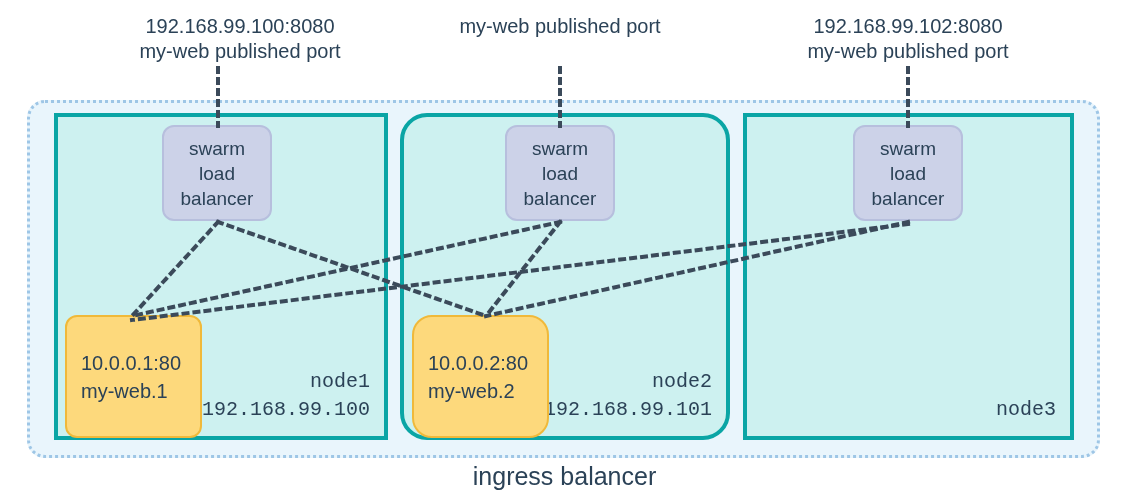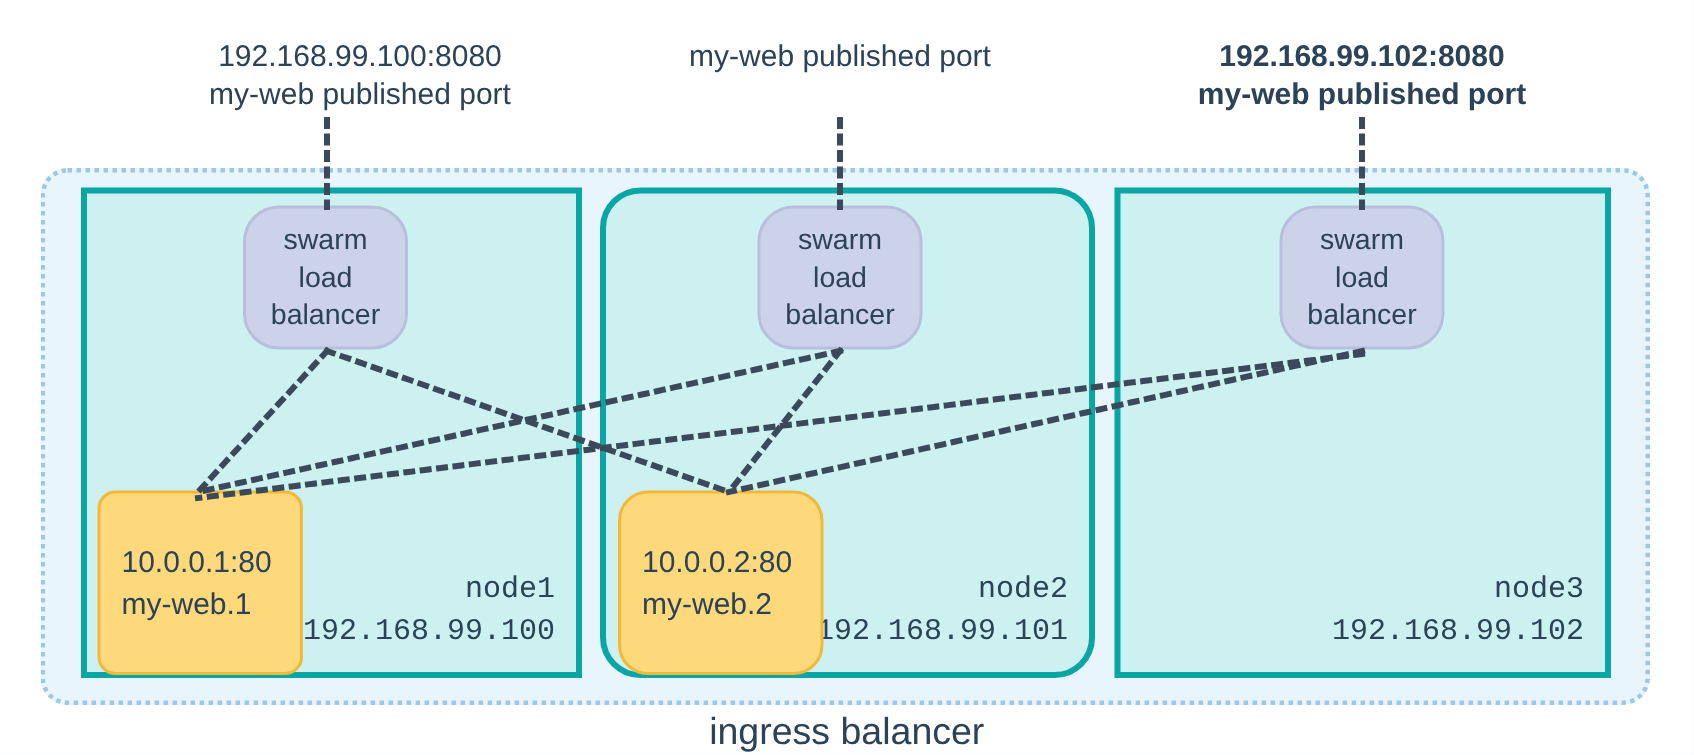--- a/index.html
+++ b/index.html
@@ -1,21 +1,21 @@
 <!DOCTYPE html>
 <html><head>
 <meta charset="utf-8">
 <style>
   html,body{margin:0;padding:0;background:#ffffff;}
   body{
     width:1129px;height:503px;position:relative;overflow:hidden;
     font-family:"Liberation Sans", sans-serif;
     color:#2b4257;
   }
-  #stage{position:absolute;left:0;top:12px;width:1129px;height:357px;}
+  #stage{position:absolute;left:0;top:0;width:1129px;height:357px;}
 
   
   #wires{position:absolute;left:0;top:0;width:1129px;height:503px;pointer-events:none;z-index:5;}
 
   
   .callout{
     position:absolute;text-align:center;line-height:25px;font-size:20px;
     color:#2b4257;white-space:nowrap;
   }
   .callout .l1,.callout .l2{display:block;}
@@ -50,21 +50,21 @@
     position:absolute;right:14px;bottom:12px;text-align:right;
     font-size:20px;line-height:28px;color:#2b4257;white-space:nowrap;font-family:Liberation Mono, monospace;
   }
   .node-label span{display:block;}
 
   
   .lb{
     position:absolute;top:125px;width:110px;height:96px;
     background:#ccd2e8;
     border:2px solid #b7bfdd;
-    border-radius:24px;
+    border-radius:12px;
     box-sizing:border-box;
     z-index:4;
     display:flex;flex-direction:column;align-items:center;justify-content:center;
     font-size:19px;line-height:25px;color:#2b4257;
   }
   .lb span{display:block;}
   #lb-1{left:162px;}
   #lb-2{left:505px;}
   #lb-3{left:853px;}
 
@@ -89,21 +89,21 @@
 
 <div id="stage">
 
   <div class="callout" id="callout-1" style="left:130px;top:14px;width:220px;">
     <span class="l1">192.168.99.100:8080</span>
     <span class="l2">my-web published port</span>
   </div>
   <div class="callout" id="callout-2" style="left:450px;top:14px;width:220px;">
     <span class="l2">my-web published port</span>
   </div>
-  <div class="callout" id="callout-3" style="left:798px;top:14px;width:220px;font-weight:bold;">
+  <div class="callout" id="callout-3" style="left:798px;top:14px;width:220px;">
     <span class="l1">192.168.99.102:8080</span>
     <span class="l2">my-web published port</span>
   </div>
 
   <div id="ingress-box"></div>
 
   <div class="node" id="node-1">
     <div class="node-label">
       <span>node1</span>
       <span>192.168.99.100</span>
@@ -111,21 +111,20 @@
   </div>
   <div class="node" id="node-2">
     <div class="node-label">
       <span>node2</span>
       <span>192.168.99.101</span>
     </div>
   </div>
   <div class="node" id="node-3">
     <div class="node-label">
       <span>node3</span>
-      <span>192.168.99.102</span>
     </div>
   </div>
 
   <div class="lb" id="lb-1">
     <span>swarm</span>
     <span>load</span>
     <span>balancer</span>
   </div>
   <div class="lb" id="lb-2">
     <span>swarm</span>

